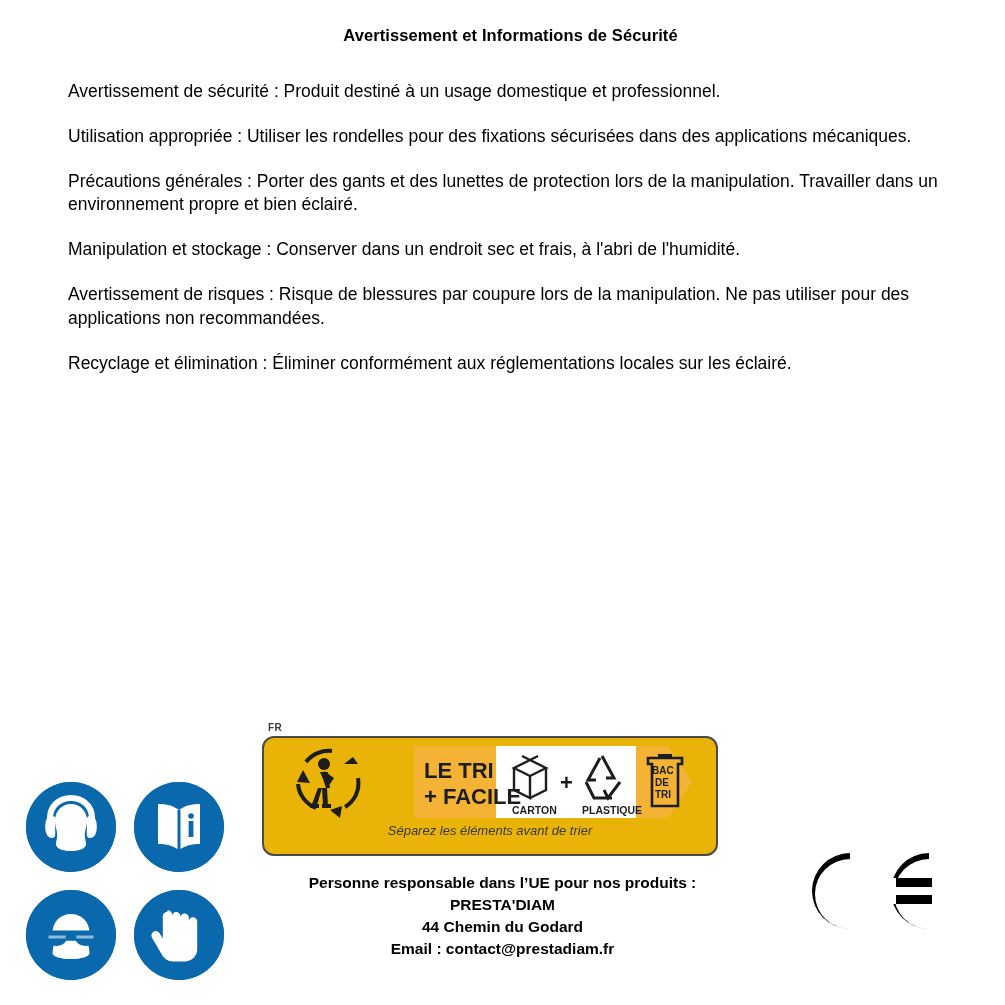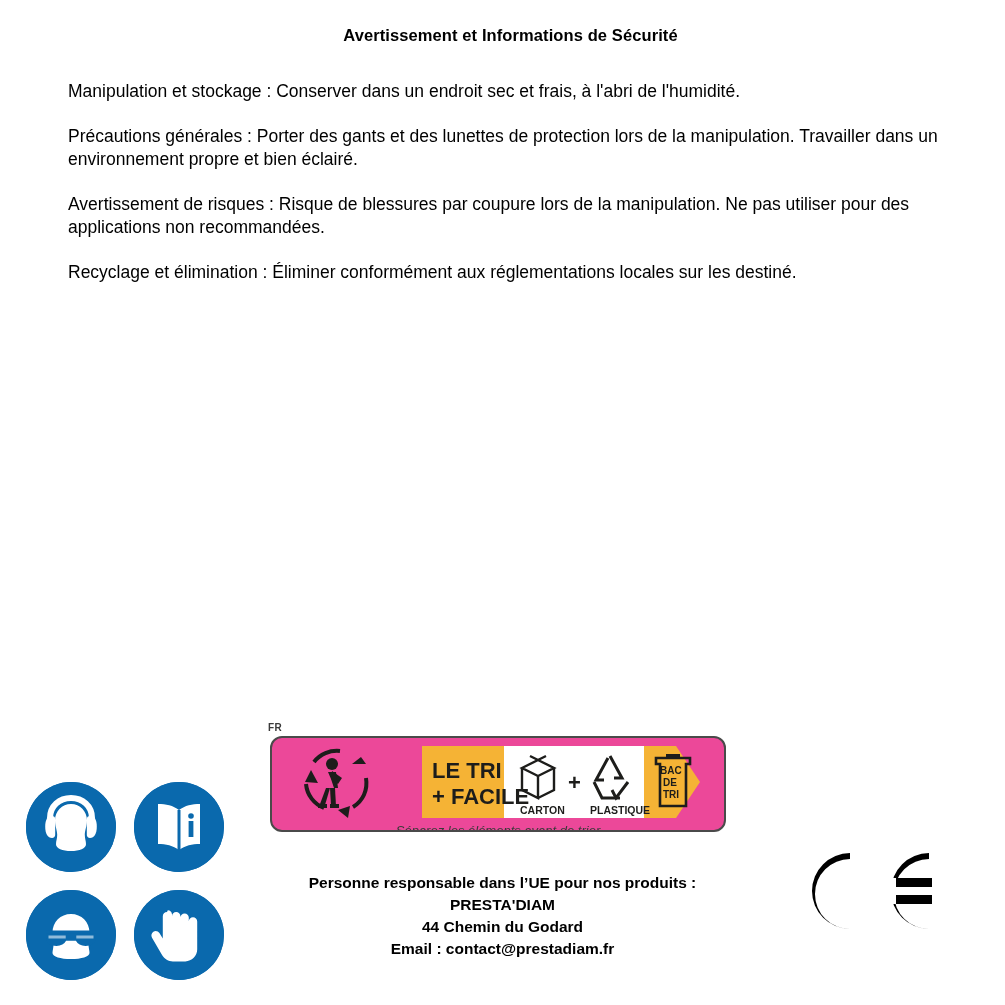--- a/index.html
+++ b/index.html
@@ -75,25 +75,25 @@
     position: absolute;
     left: 6px;
     top: 0px;
     font-size: 10px;
     font-weight: bold;
     letter-spacing: 0.4px;
     color: #3a3a3a;
   }
   .tri-box {
     position: absolute;
-    left: 8px;
+    left: 0;
     top: 14px;
     width: 456px;
-    height: 96px;
-    background: #ec4899;
+    height: 120px;
+    background: #eab308;
     border: 2px solid #4a4a4a;
     border-radius: 12px;
     box-sizing: border-box;
     overflow: hidden;
   }
 
   
   .ce-mark {
     position: absolute;
     left: 798px;
@@ -114,24 +114,26 @@
     line-height: 1.42;
   }
   .footer div { white-space: nowrap; }
 </style>
 </head>
 <body>
 
 <div class="doc-title">Avertissement et Informations de Sécurité</div>
 
 <div class="body-block">
+  <p class="para">Avertissement de sécurité : Produit destiné à un usage domestique et professionnel.</p>
+  <p class="para">Utilisation appropriée : Utiliser les rondelles pour des fixations sécurisées dans des applications mécaniques.</p>
+  <p class="para">Précautions générales : Porter des gants et des lunettes de protection lors de la manipulation. Travailler dans un environnement propre et bien éclairé.</p>
   <p class="para">Manipulation et stockage : Conserver dans un endroit sec et frais, à l'abri de l'humidité.</p>
-  <p class="para">Précautions générales : Porter des gants et des lunettes de protection lors de la manipulation. Travailler dans un environnement propre et bien éclairé.</p>
   <p class="para">Avertissement de risques : Risque de blessures par coupure lors de la manipulation. Ne pas utiliser pour des applications non recommandées.</p>
-  <p class="para">Recyclage et élimination : Éliminer conformément aux réglementations locales sur les destiné.</p>
+  <p class="para">Recyclage et élimination : Éliminer conformément aux réglementations locales sur les éclairé.</p>
 </div>
 
 <div class="picto-grid">
 
   <div class="picto p1">
     <svg width="90" height="90" viewBox="0 0 90 90" aria-hidden="true">
       <circle cx="45" cy="45" r="45" fill="#0a69ad"></circle>
 
       <path d="M45 22c-9 0-16 7.2-16 16.5 0 6 2.2 9.6 2.2 14.2 0 4-1.2 6-1.2 9.5 0 4.2 6.4 6.8 15 6.8s15-2.6 15-6.8c0-3.5-1.2-5.5-1.2-9.5 0-4.6 2.2-8.2 2.2-14.2C61 29.2 54 22 45 22z" fill="#ffffff"></path>
 

